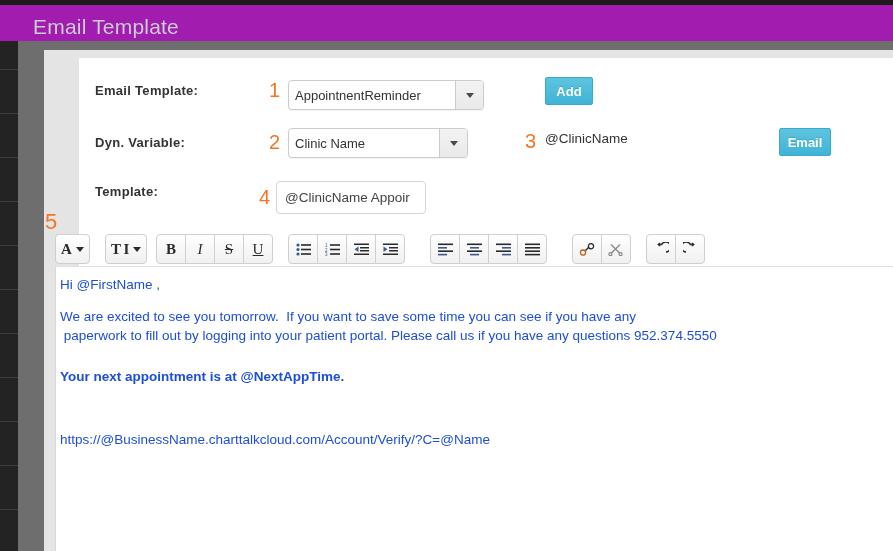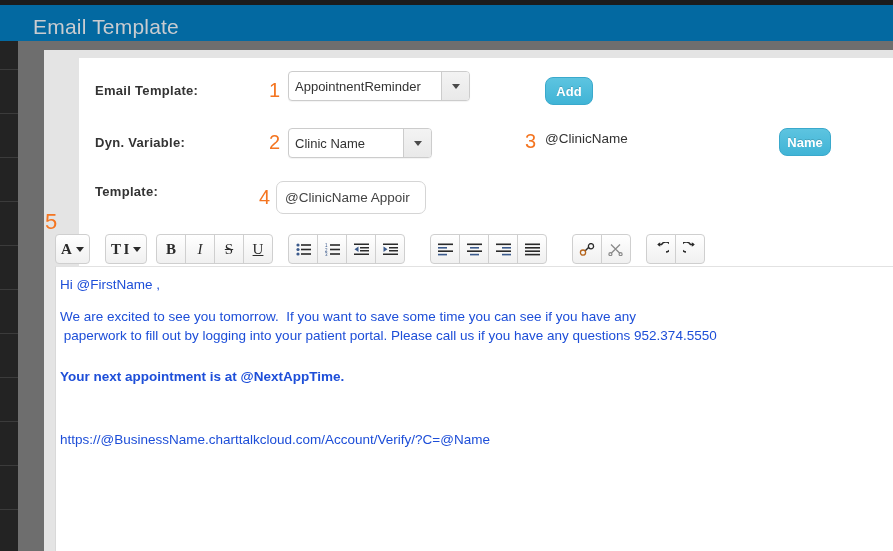--- a/index.html
+++ b/index.html
@@ -30,21 +30,21 @@
     width: 893px;
     height: 5px;
     background: #1c1c1c;
   }
 
   .header-bar {
     position: absolute;
     left: 0; top: 5px;
     width: 893px;
     height: 36px;
-    background: #0369a1;
+    background: #a21caf;
   }
   .header-title {
     position: absolute;
     left: 33px;
     top: 10px;
     font-size: 21px;
     color: #c9ccd0;
     font-weight: 400;
     letter-spacing: .2px;
     white-space: nowrap;
@@ -172,21 +172,21 @@
     font-size: 13.5px;
     color: #444444;
     white-space: nowrap;
     overflow: hidden;
   }
 
   
   .btn-primary {
     position: absolute;
     border: 1px solid #3aa9cc;
-    border-radius: 8px;
+    border-radius: 2px;
     background: linear-gradient(#5dc4e0, #40b4d6);
     color: #ffffff;
     font-size: 13px;
     font-weight: bold;
     display: flex;
     align-items: center;
     justify-content: center;
     box-sizing: border-box;
     cursor: pointer;
     text-shadow: 0 -1px 0 rgba(0,0,0,.15);
@@ -295,43 +295,43 @@
     <div class="rail-line" style="top:468px"></div>
   </div>
 
   <div class="gray-rail"></div>
   <div class="gray-band"></div>
   <div class="inset"></div>
   <div class="panel"></div>
 
   <div class="form-label" style="left:83px; top:83px;">Email Template:</div>
   <div class="annot" style="left:269px; top:80px;">1</div>
-  <div class="select" style="left:288px; top:71px; width:182px;gap:20px;">
+  <div class="select" style="left:288px; top:80px; width:196px;gap:20px;">
     <div class="sel-text">AppointnentReminder</div>
     <div class="sel-arrow">
       <span class="caret-down"></span>
     </div>
   </div>
   <div class="btn-primary" style="left:545px; top:77px; width:48px; height:28px;">Add</div>
 
   <div class="form-label" style="left:83px; top:135px;">Dyn. Variable:</div>
   <div class="annot" style="left:269px; top:132px;">2</div>
-  <div class="select" style="left:288px; top:128px; width:144px;">
+  <div class="select" style="left:288px; top:128px; width:180px;">
     <div class="sel-text">Clinic Name</div>
     <div class="sel-arrow">
       <span class="caret-down"></span>
     </div>
   </div>
   <div class="annot" style="left:525px; top:131px;">3</div>
   <div class="static-text" style="left:545px; top:131px;text-align:right;">@ClinicName</div>
-  <div class="btn-primary" style="left:779px; top:128px; width:52px; height:28px;">Name</div>
+  <div class="btn-primary" style="left:779px; top:128px; width:52px; height:28px;">Email</div>
 
   <div class="form-label" style="left:83px; top:184px;">Template:</div>
   <div class="annot" style="left:259px; top:187px;">4</div>
-  <div class="text-input" style="left:276px; top:181px; width:150px;border-radius:7px;">@ClinicName Appoir</div>
+  <div class="text-input" style="left:276px; top:181px; width:150px;">@ClinicName Appoir</div>
 
   <div class="annot" style="left:45px; top:211px; font-size:22px;">5</div>
 
   <div class="toolbar">
 
     <div class="tb-group single" style="left:0px;">
       <div class="tb-btn">
         <span class="lbl">A</span>
         <span class="mini-caret"></span>
       </div>

